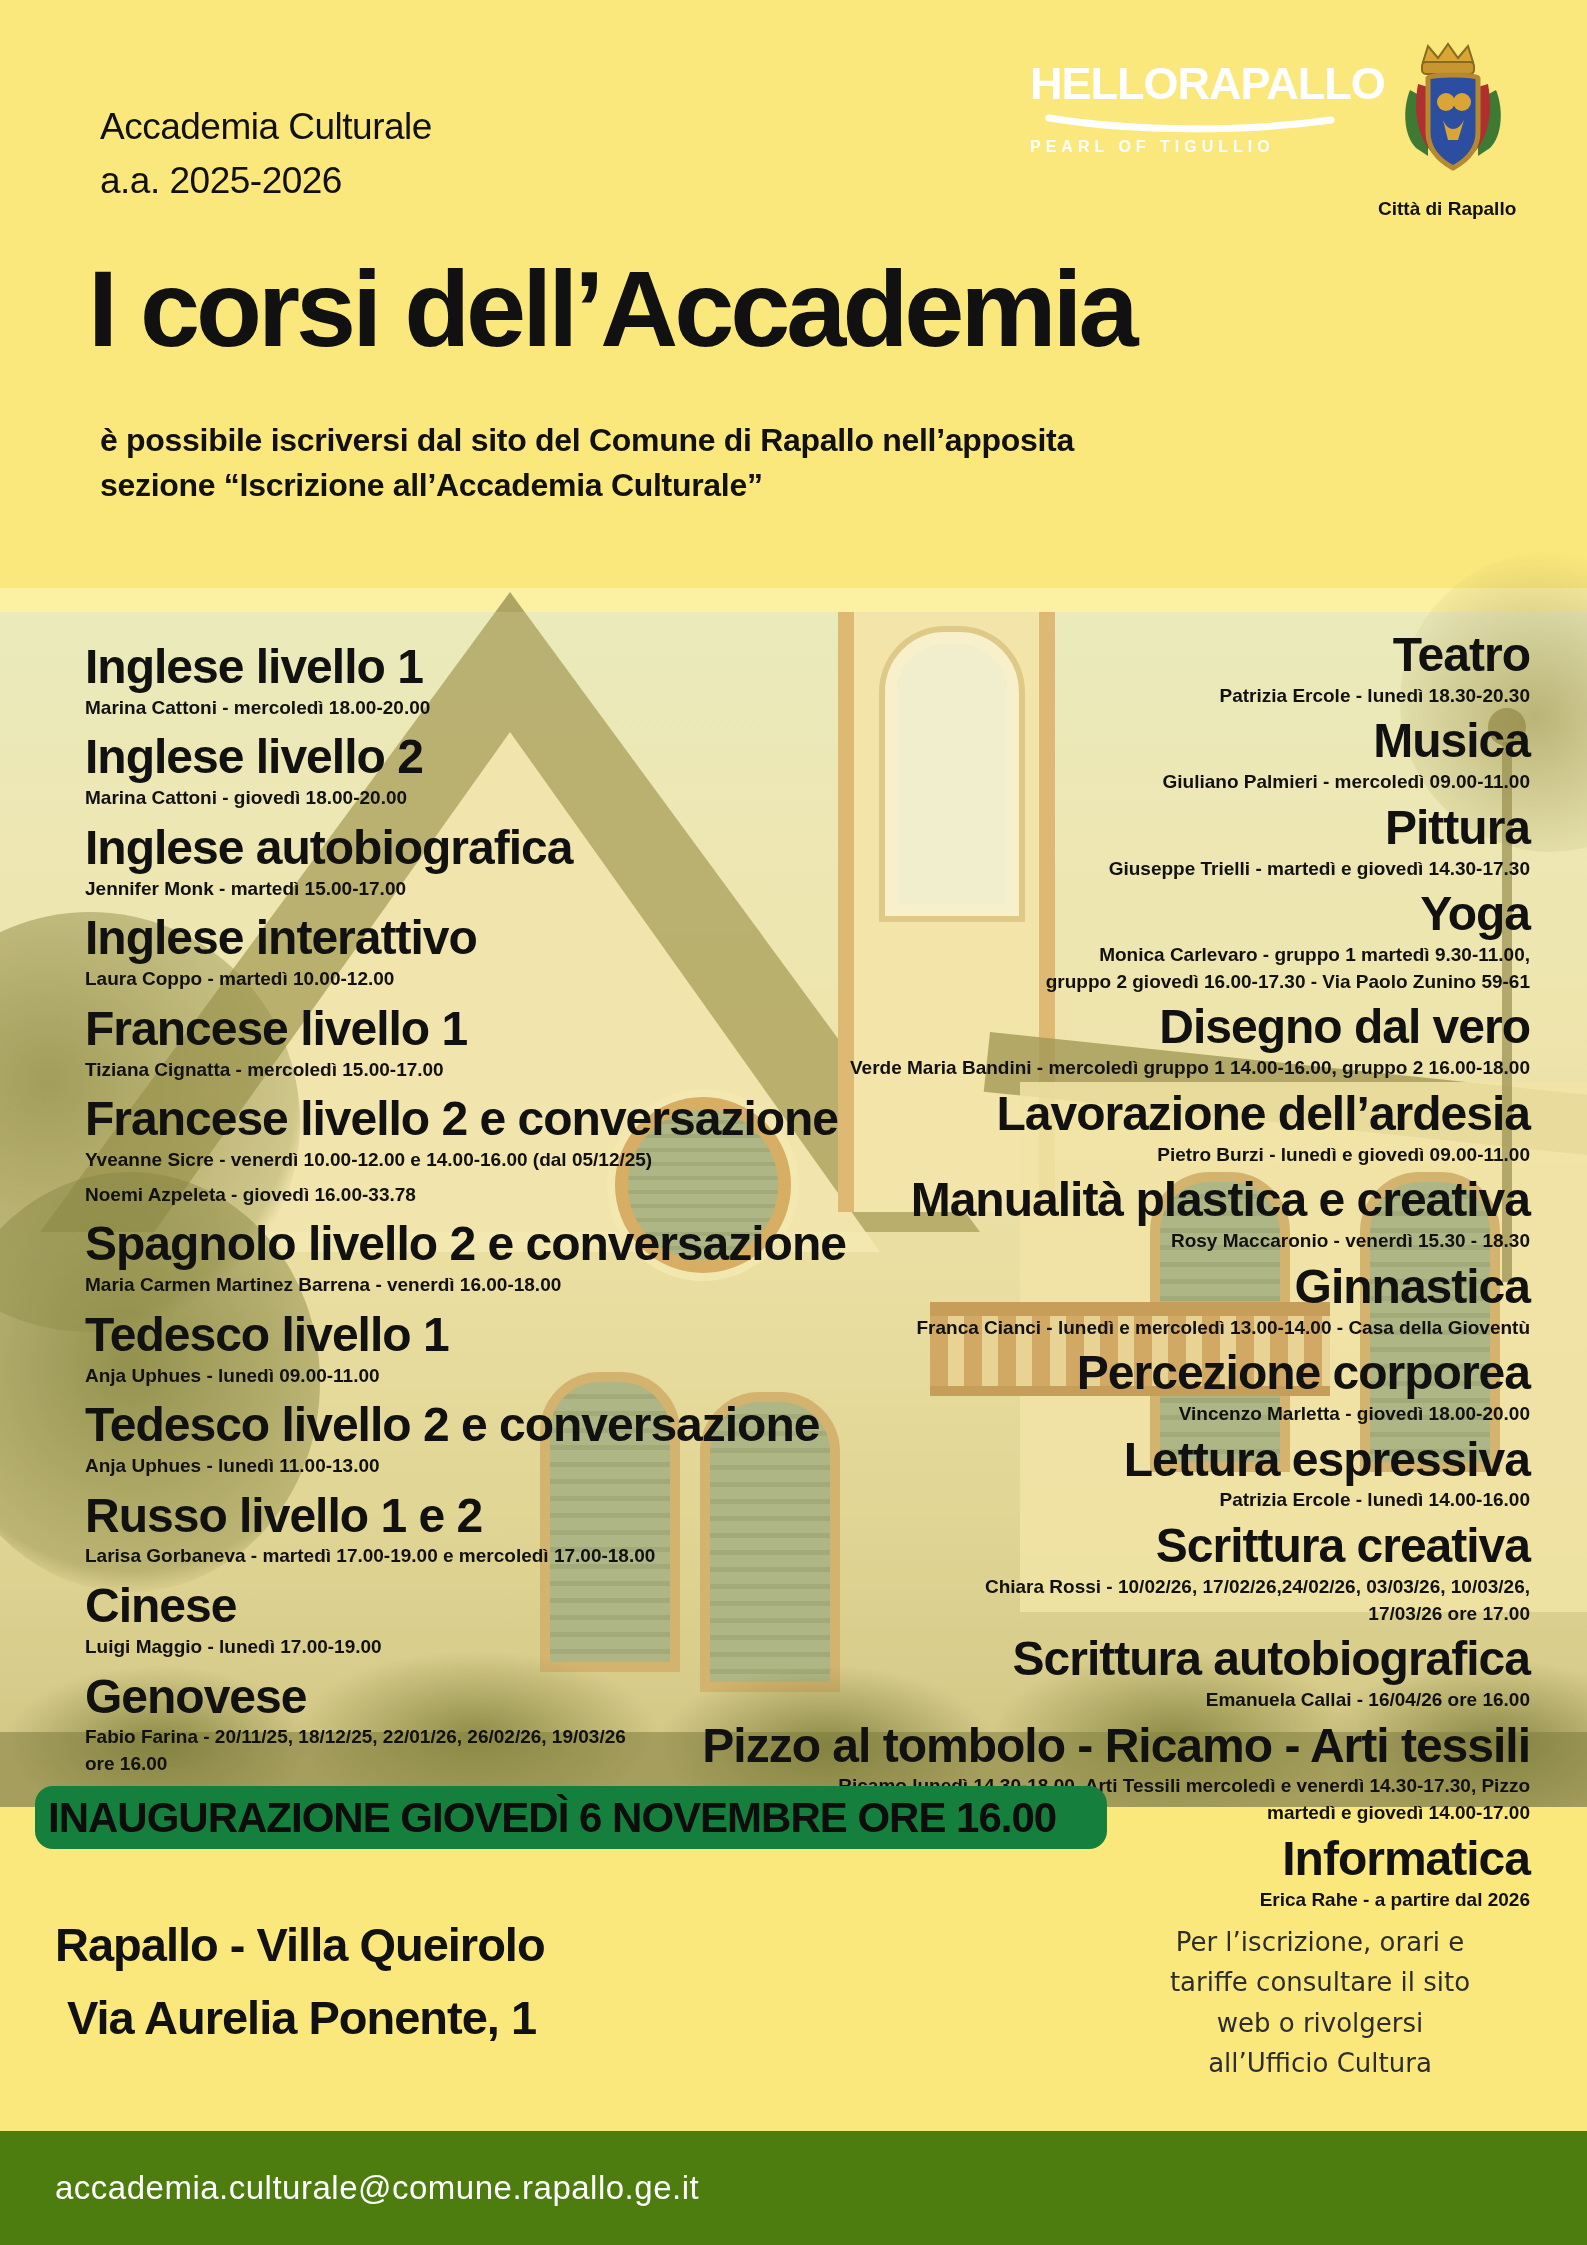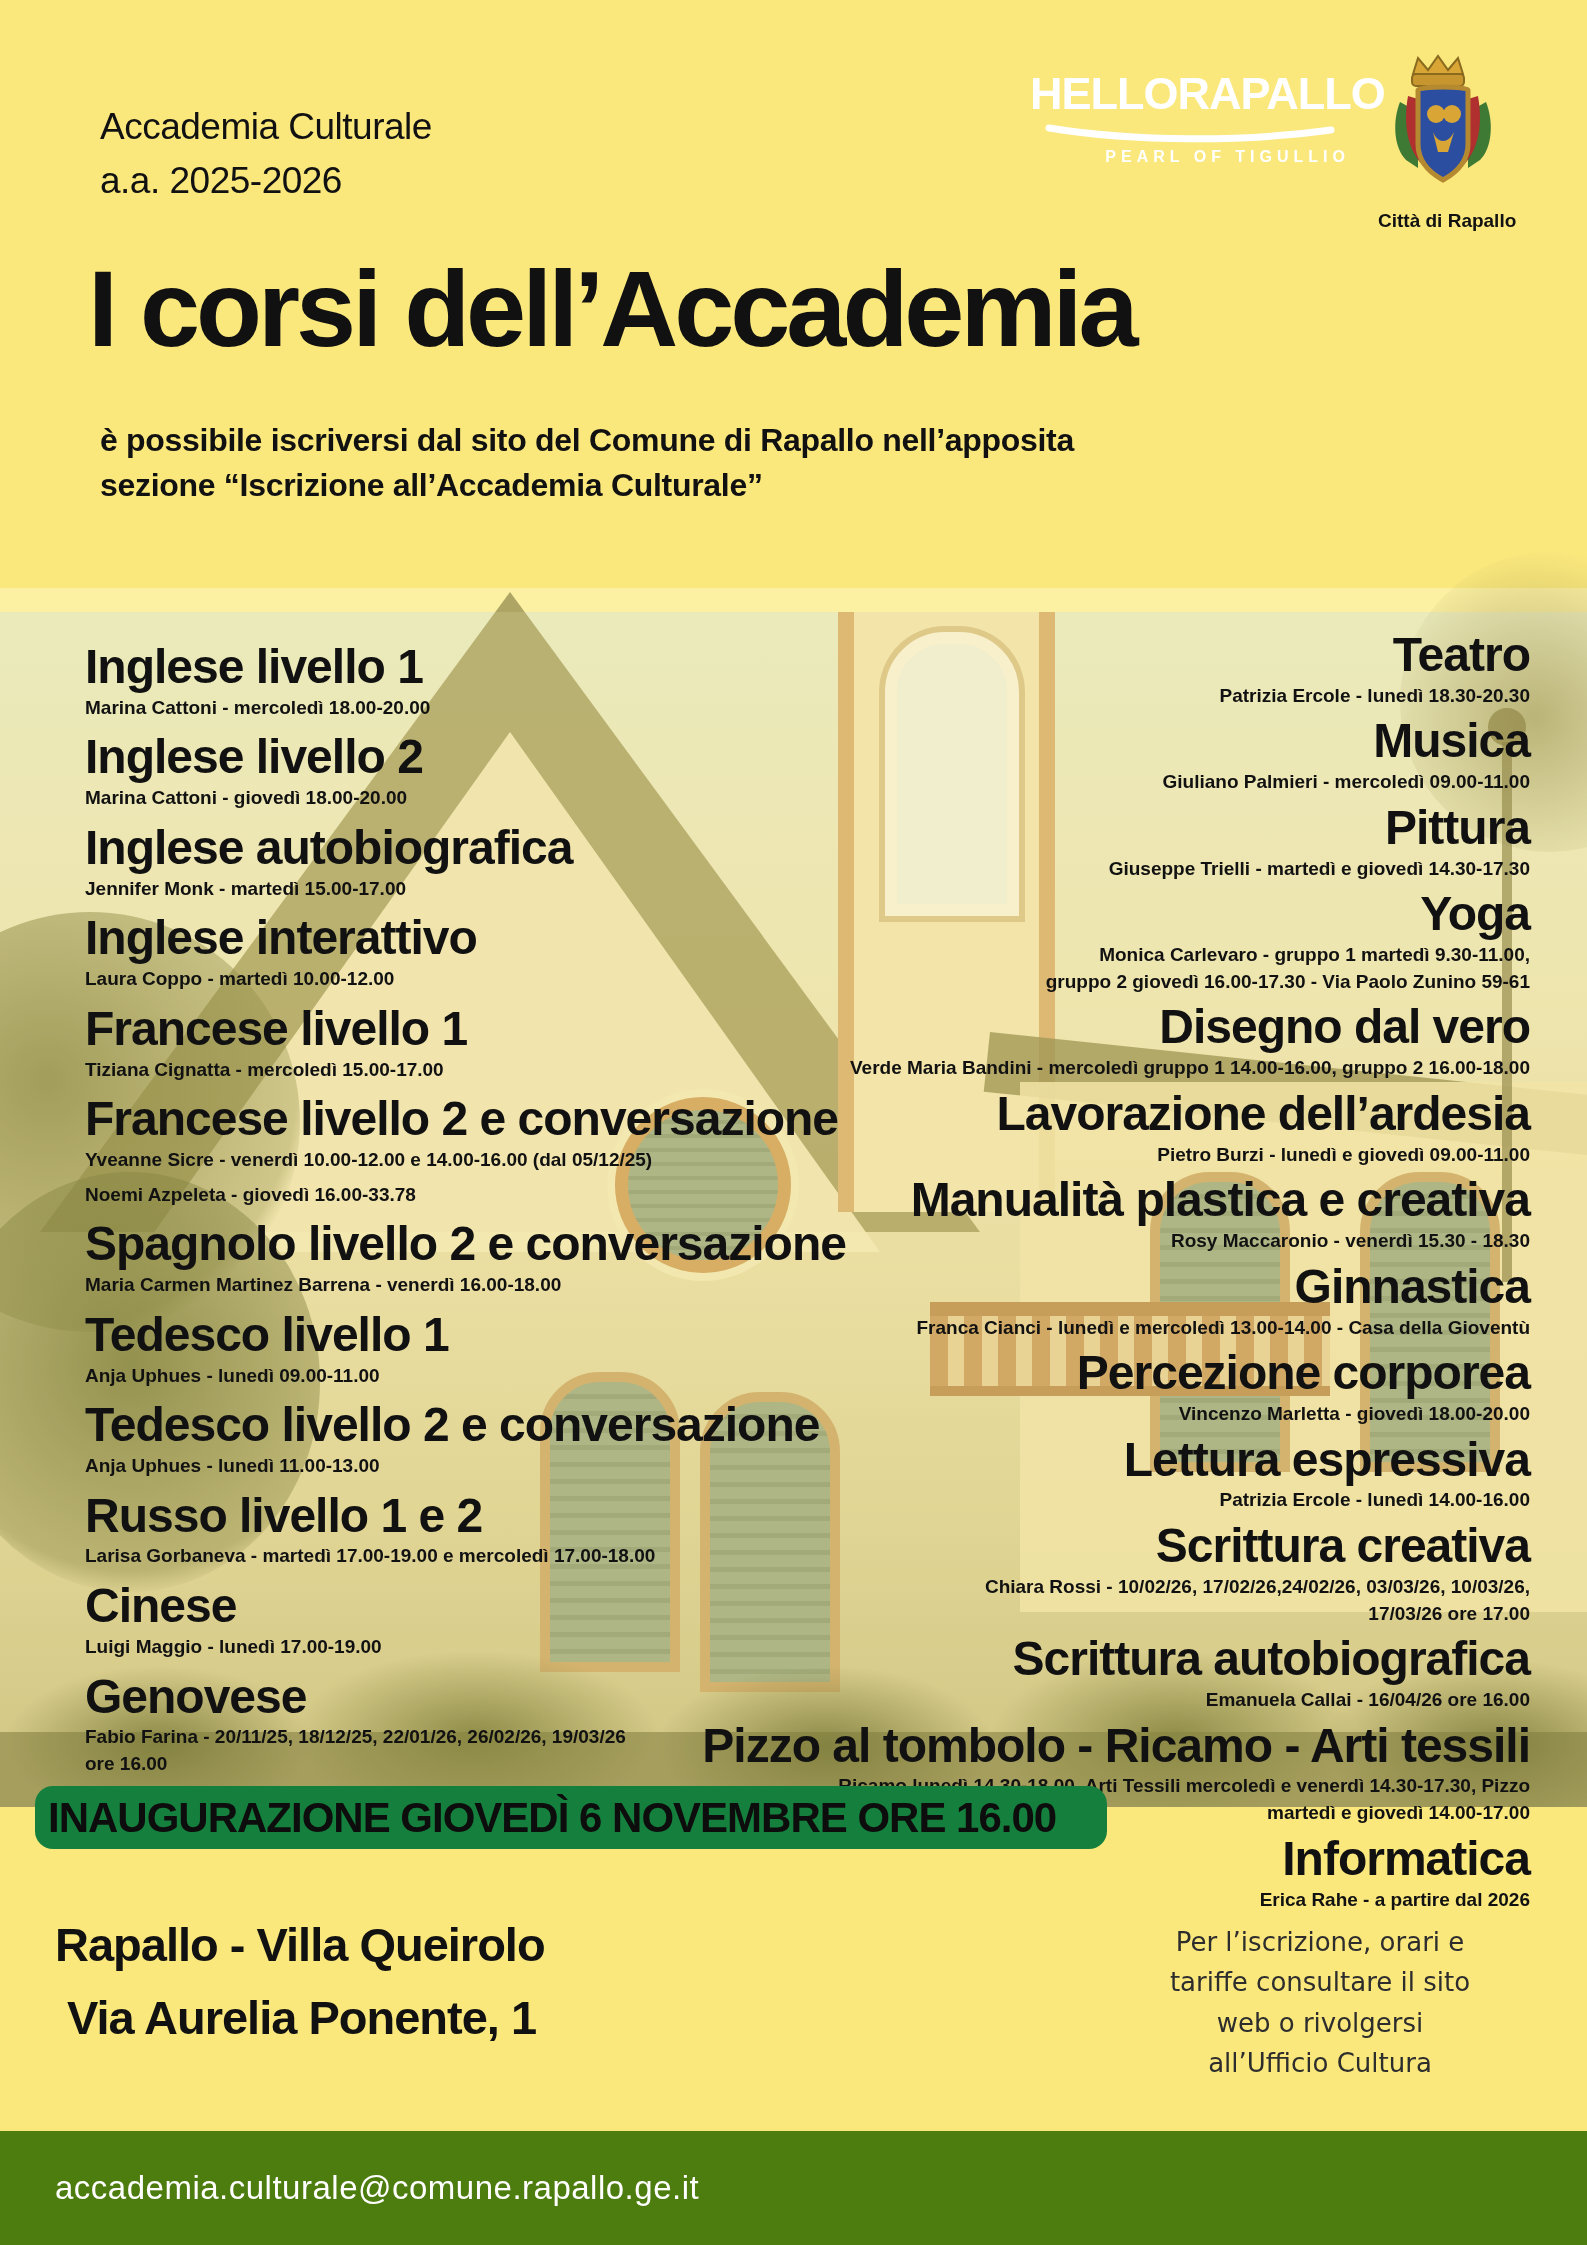--- a/index.html
+++ b/index.html
@@ -2,25 +2,25 @@
 <html><head>
 <meta charset="utf-8">
 <style>
   html,body { margin:0; padding:0; background:#888; }
   .poster {
     position:relative; width:1587px; height:2245px; overflow:hidden;
     background:#FAE87D; font-family:"Liberation Sans", sans-serif; color:#111;
   }
   
   .kicker { position:absolute; left:100px; top:100px; font-size:37px; font-weight:normal; line-height:1.45; letter-spacing:-0.5px; }
-  .hello-logo { position:absolute; left:1030px; top:68px; width:320px; text-align:right; color:#fff; }
+  .hello-logo { position:absolute; left:1030px; top:58px; width:320px; text-align:left; color:#fff; }
   .hello-logo .hl-text { font-size:45px; font-weight:bold; letter-spacing:-1px; white-space:nowrap; }
   .hello-logo svg { display:block; margin:2px auto 0; }
   .hello-logo .hl-tag { font-size:16px; font-weight:bold; letter-spacing:5px; margin-top:4px; white-space:nowrap; }
-  .crest { position:absolute; left:1378px; top:52px; width:130px; text-align:center; }
+  .crest { position:absolute; left:1378px; top:40px; width:130px; text-align:right; }
   .crest .crest-caption { font-size:19px; font-weight:bold; margin-top:4px; white-space:nowrap; }
   .page-title { position:absolute; left:88px; top:246px; font-size:108px; font-weight:bold; letter-spacing:-4px; white-space:nowrap; }
   .subtitle { position:absolute; left:100px; top:418px; font-size:32px; font-weight:bold; line-height:1.42; letter-spacing:-0.3px; }
   
   .strip { position:absolute; left:0; top:588px; width:100%; height:24px; background:#FCF0A2; }
   
   .photo {
     position:absolute; left:0; top:612px; width:1587px; height:1195px; overflow:visible;
     background:linear-gradient(180deg,#e7ebcb 0%,#ece6bc 30%,#e6dcab 55%,#dcd29c 75%,#c6bd85 100%);
   }

